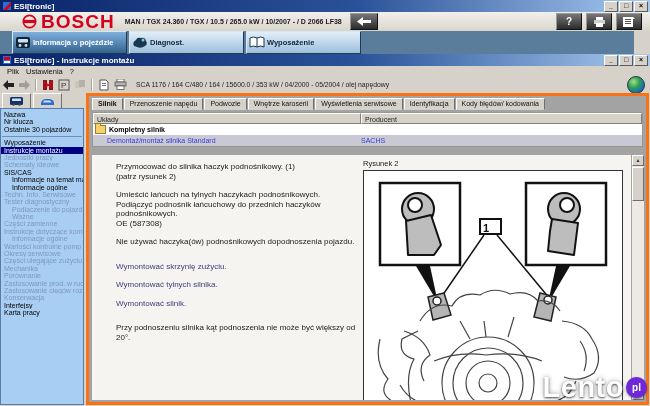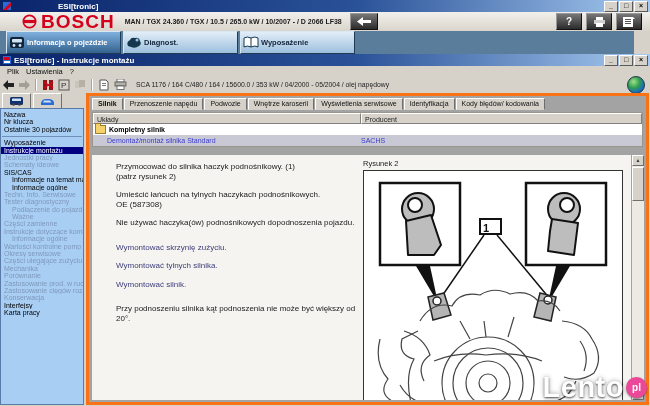--- a/index.html
+++ b/index.html
@@ -10,37 +10,37 @@
   }
   
   .tbar{position:absolute;left:0;right:0;height:12px;
     background:linear-gradient(90deg,#0a246a 0%,#2a5298 55%,#a6caf0 100%);
     color:#fff;display:flex;align-items:center;padding:0 2px;font-size:8px;font-weight:bold;}
   .tbar .ticon{width:8px;height:8px;margin:0 3px 0 1px;flex:none;}
   .tbar .ttl{flex:1;white-space:nowrap;overflow:hidden;}
   .wctrl{display:flex;gap:1px;}
   .wbtn{width:12px;height:9px;background:#d6d2c9;border:1px solid;border-color:#fff #5a5a5a #5a5a5a #fff;
     color:#000;font-size:7px;line-height:7px;text-align:center;font-weight:bold;}
-  #tb1{top:0;gap:44px;}
+  #tb1{top:0;}
   #tb2{top:54px;}
   
   #hdr{position:absolute;top:12px;left:0;right:0;height:19px;
     background:linear-gradient(#f2f0ec,#d9d5cc);display:flex;align-items:center;}
   .bosch{display:flex;align-items:center;margin-left:22px;}
   .bosch-txt{color:#d5001c;font-weight:bold;font-size:19px;letter-spacing:1px;margin-left:4px;}
   #veh1{font-size:7px;font-weight:bold;color:#1a1a1a;margin-left:10px;white-space:nowrap;}
   .dkbtn{height:15px;background:linear-gradient(#777,#2b2b2b);border:1px solid #111;
     border-top-color:#999;border-left-color:#999;display:flex;align-items:center;justify-content:center;
     color:#fff;font-size:10px;font-weight:bold;}
   #backbtn{width:26px;margin-left:8px;}
   #hdr-right{position:absolute;right:8px;top:1px;display:flex;gap:4px;}
   #hdr-right .dkbtn{width:24px;}
   
   #tabs1{position:absolute;top:31px;left:0;right:16px;height:23px;background:#5a7d9b;
-    display:flex;align-items:flex-end;padding-left:6px;}
+    display:flex;align-items:flex-end;padding-left:12px;}
   .mtab{width:113px;height:21px;margin-right:2px;display:flex;align-items:center;
     border:1px solid;border-color:#d8e7f4 #1f3a52 #1f3a52 #d8e7f4;font-size:7.5px;font-weight:bold;}
   .mtab .tabicon{width:20px;flex:none;display:flex;justify-content:center;}
   .mtab .tlabel{line-height:8px;}
   .mtab.active{background:linear-gradient(#7fb0dd,#33628f);color:#fff;}
   .mtab.inactive{background:linear-gradient(#e2eef9,#9cbfdd);color:#10243a;}
   
   #menubar{position:absolute;top:66px;left:0;right:0;height:10px;background:#d6d2c9;
     display:flex;align-items:center;font-size:7.5px;color:#111;border-bottom:1px solid #bdb9b0;}
   .mitem{margin-left:7px;}
@@ -97,21 +97,21 @@
   .sarw{position:absolute;left:0;width:12px;height:11px;background:#d6d2c9;
     border:1px solid;border-color:#fff #6e6e6e #6e6e6e #fff;box-sizing:border-box;
     font-size:5px;line-height:9px;text-align:center;color:#333;}
   #sup{top:0;} #sdn{bottom:0;}
   #sthumb{position:absolute;left:0;top:12px;width:12px;height:34px;background:#d6d2c9;
     border:1px solid;border-color:#fff #6e6e6e #6e6e6e #fff;box-sizing:border-box;}
   
   #wm{position:absolute;right:3px;bottom:2px;z-index:50;display:flex;align-items:center;margin-left:12px;}
   #wm-text{font-size:29px;font-weight:bold;color:#fff;letter-spacing:0.5px;
     text-shadow:0 1px 2px rgba(0,0,0,0.6),0 0 5px rgba(0,0,0,0.35);}
-  #wm-badge{width:21px;height:21px;border-radius:50%;background:#ec4899;color:#fff;
+  #wm-badge{width:21px;height:21px;border-radius:50%;background:#6d28d9;color:#fff;
     font-size:10px;font-weight:bold;display:flex;align-items:center;justify-content:center;
     margin-left:2px;box-shadow:0 1px 2px rgba(0,0,0,0.45);}
 </style>
 </head>
 <body>
 
 <div id="tb1" class="tbar">
   <svg class="ticon" viewBox="0 0 8 8">
       <rect width="8" height="8" fill="#2b6bd4"></rect>
       <path d="M0 8 L8 0 L8 4 L4 8 Z" fill="#d5001c"></path>
@@ -336,20 +336,21 @@
   </div>
 
   <div id="panel">
     <div id="textcol">
         <div class="para">
           <div>Przymocować do silnika haczyk podnośnikowy. (1)</div>
           <div>(patrz rysunek 2)</div>
         </div>
         <div class="para">
           <div>Umieścić łańcuch na tylnych haczykach podnośnikowych.</div>
+          <div>Podłączyć podnośnik łańcuchowy do przednich haczyków podnośnikowych.</div>
           <div>OE (587308)</div>
         </div>
         <div class="para">
           <div>Nie używać haczyka(ów) podnośnikowych dopodnoszenia pojazdu.</div>
         </div>
         <div class="para navy gap">
           <div>Wymontować skrzynię zużyciu.</div>
         </div>
         <div class="para navy">
           <div>Wymontować tylnych silnika.</div>

